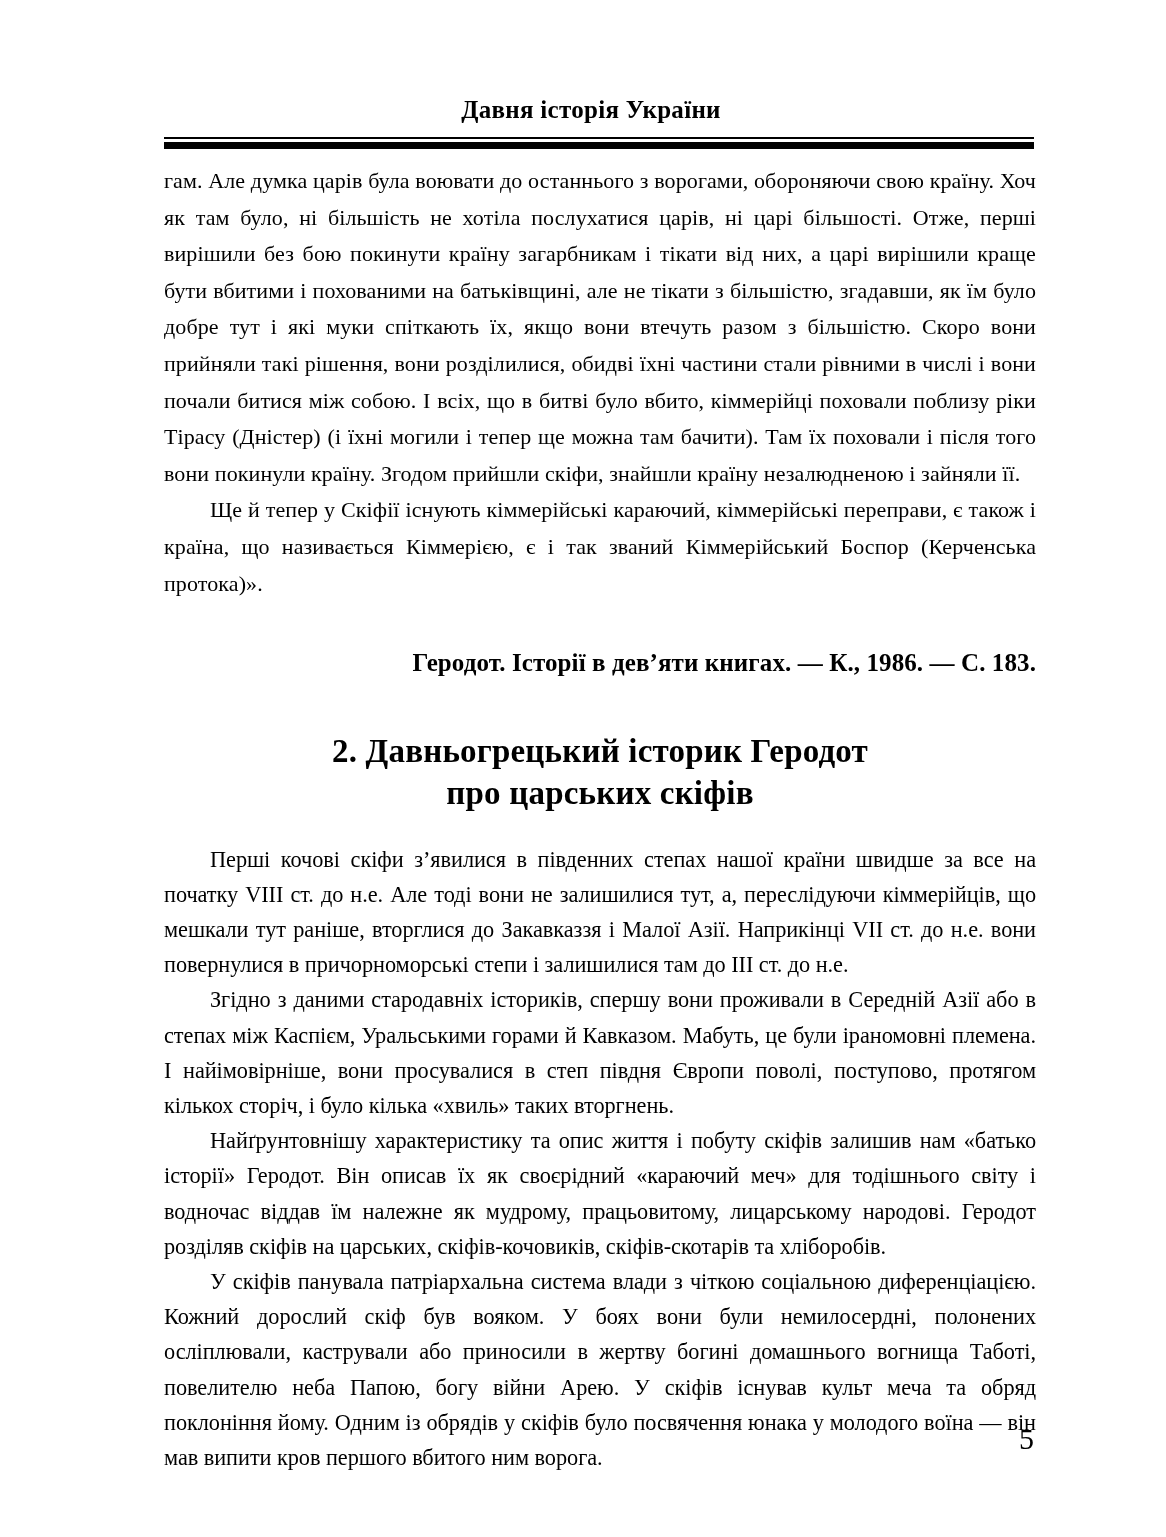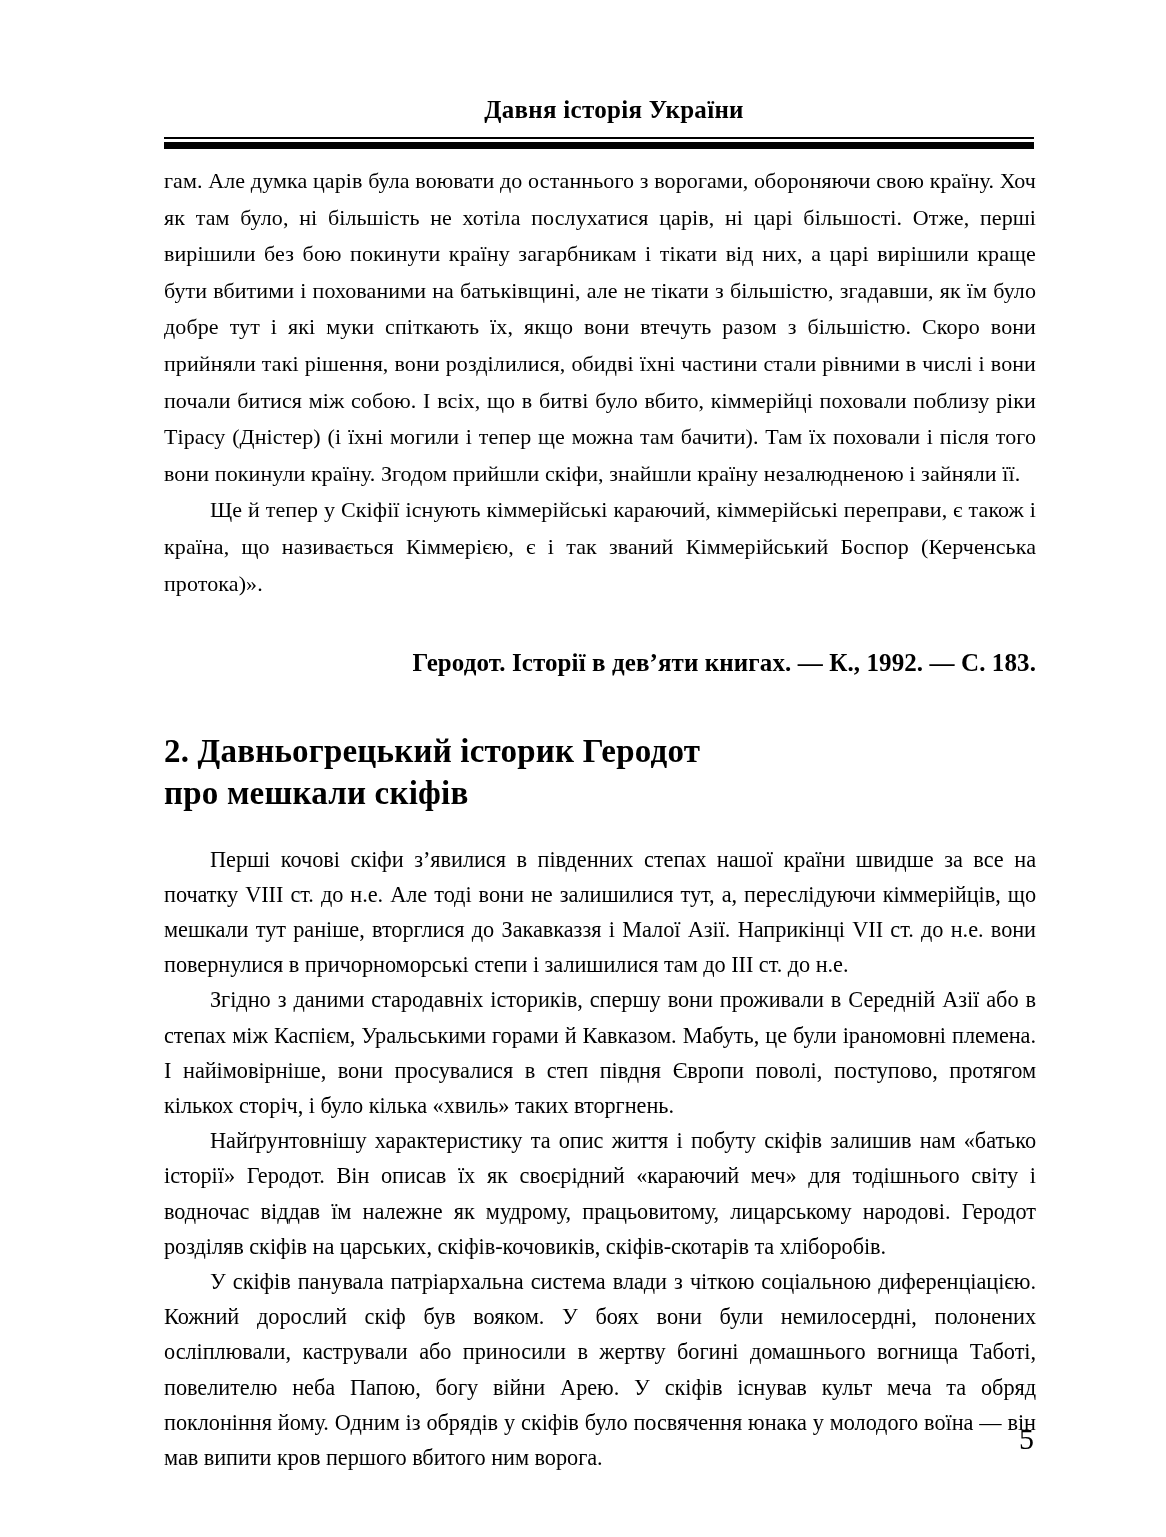--- a/index.html
+++ b/index.html
@@ -14,21 +14,21 @@
     height: 1537px;
     background: #ffffff;
     margin: 0 auto;
     overflow: hidden;
     box-sizing: border-box;
   }
 
   
   .running-head {
     position: absolute;
-    left: 179px;
+    left: 156px;
     top: 96px;
     width: 870px;
     text-align: center;
     font-family: "Liberation Serif", "DejaVu Serif", serif;
     font-weight: bold;
     font-size: 25px;
     letter-spacing: 0.3px;
     color: #000000;
     line-height: 1.1;
   }
@@ -87,21 +87,21 @@
     margin-top: 47px;
     letter-spacing: 0.1px;
   }
 
   
   .section-heading {
     font-family: "Liberation Serif", "DejaVu Serif", serif;
     font-weight: bold;
     font-size: 33px;
     line-height: 42px;
-    text-align: left;
+    text-align: center;
     color: #000000;
     margin-top: 53px;
     letter-spacing: 0.2px;
   }
   .section-heading .line {
     display: block;
   }
 
   
   .body-text {
@@ -144,25 +144,25 @@
     <div class="rule-thick"></div>
   </div>
 
   <div class="column">
 
     <div class="quote-block">
       <p class="no-indent">гам. Але думка царів була воювати до останнього з ворогами, обороняючи свою країну. Хоч як там було, ні більшість не хотіла послухатися царів, ні царі більшості. Отже, перші вирішили без бою покинути країну загарбникам і тікати від них, а царі вирішили краще бути вбитими і похованими на батьківщині, але не тікати з більшістю, згадавши, як їм було добре тут і які муки спіткають їх, якщо вони втечуть разом з більшістю. Скоро вони прийняли такі рішення, вони розділилися, обидві їхні частини стали рівними в числі і вони почали битися між собою. І всіх, що в битві було вбито, кіммерійці поховали поблизу ріки Тірасу (Дністер) (і їхні могили і тепер ще можна там бачити). Там їх поховали і після того вони покинули країну. Згодом прийшли скіфи, знайшли країну незалюдненою і зайняли її.</p>
       <p>Ще й тепер у Скіфії існують кіммерійські караючий, кіммерійські переправи, є також і країна, що називається Кіммерією, є і так званий Кіммерійський Боспор (Керченська протока)».</p>
     </div>
 
-    <div class="citation">Геродот. Історії в дев’яти книгах. — К., 1992. — С. 183.</div>
+    <div class="citation">Геродот. Історії в дев’яти книгах. — К., 1986. — С. 183.</div>
 
     <h2 class="section-heading">
       <span class="line">2. Давньогрецький історик Геродот</span>
-      <span class="line">про мешкали скіфів</span>
+      <span class="line">про царських скіфів</span>
     </h2>
 
     <div class="body-text">
       <p>Перші кочові скіфи з’явилися в південних степах нашої країни швидше за все на початку VIII ст. до н.е. Але тоді вони не залишилися тут, а, переслідуючи кіммерійців, що мешкали тут раніше, вторглися до Закавказзя і Малої Азії. Наприкінці VII ст. до н.е. вони повернулися в причорноморські степи і залишилися там до III ст. до н.е.</p>
       <p>Згідно з даними стародавніх істориків, спершу вони проживали в Середній Азії або в степах між Каспієм, Уральськими горами й Кавказом. Мабуть, це були іраномовні племена. І найімовірніше, вони просувалися в степ півдня Європи поволі, поступово, протягом кількох сторіч, і було кілька «хвиль» таких вторгнень.</p>
       <p>Найґрунтовнішу характеристику та опис життя і побуту скіфів залишив нам «батько історії» Геродот. Він описав їх як своєрідний «караючий меч» для тодішнього світу і водночас віддав їм належне як мудрому, працьовитому, лицарському народові. Геродот розділяв скіфів на царських, скіфів-кочовиків, скіфів-скотарів та хліборобів.</p>
       <p>У скіфів панувала патріархальна система влади з чіткою соціальною диференціацією. Кожний дорослий скіф був вояком. У боях вони були немилосердні, полонених осліплювали, кастрували або приносили в жертву богині домашнього вогнища Таботі, повелителю неба Папою, богу війни Арею. У скіфів існував культ меча та обряд поклоніння йому. Одним із обрядів у скіфів було посвячення юнака у молодого воїна — він мав випити кров першого вбитого ним ворога.</p>
 
     </div>
 

